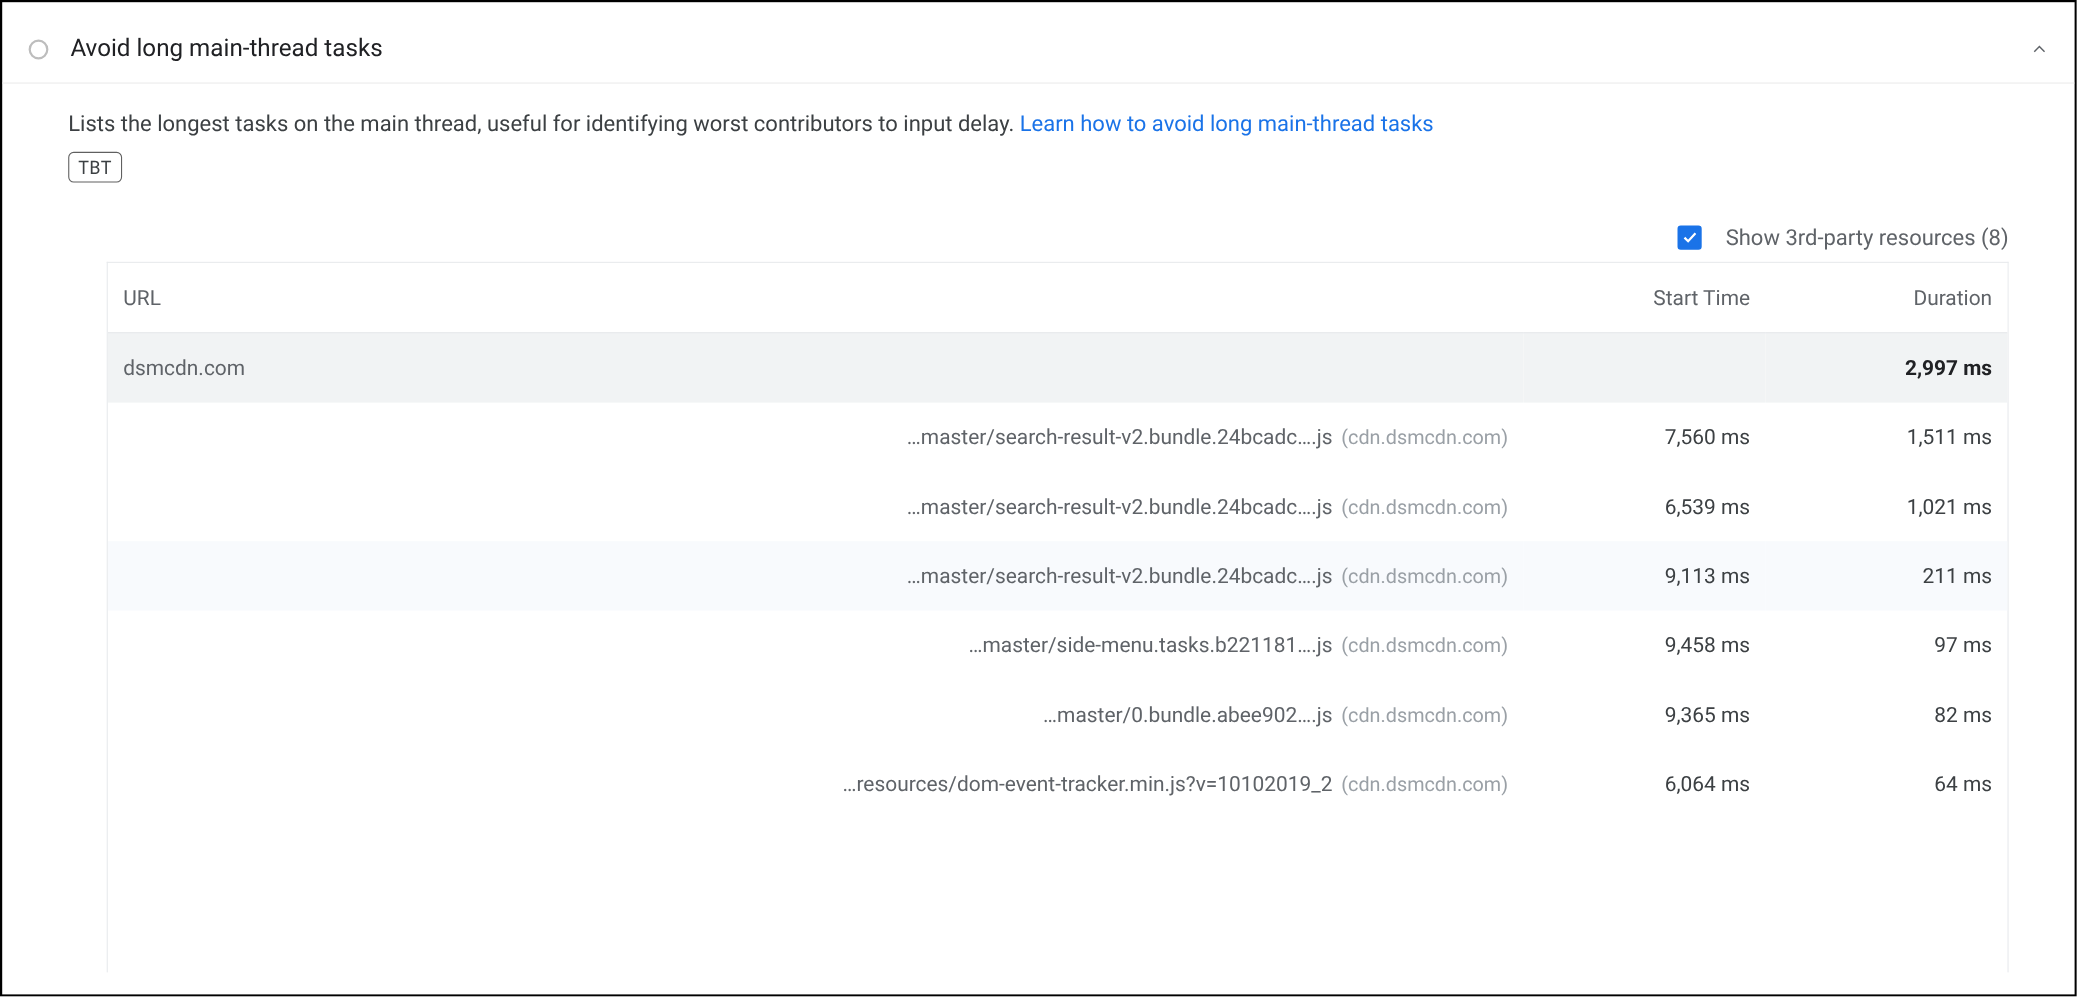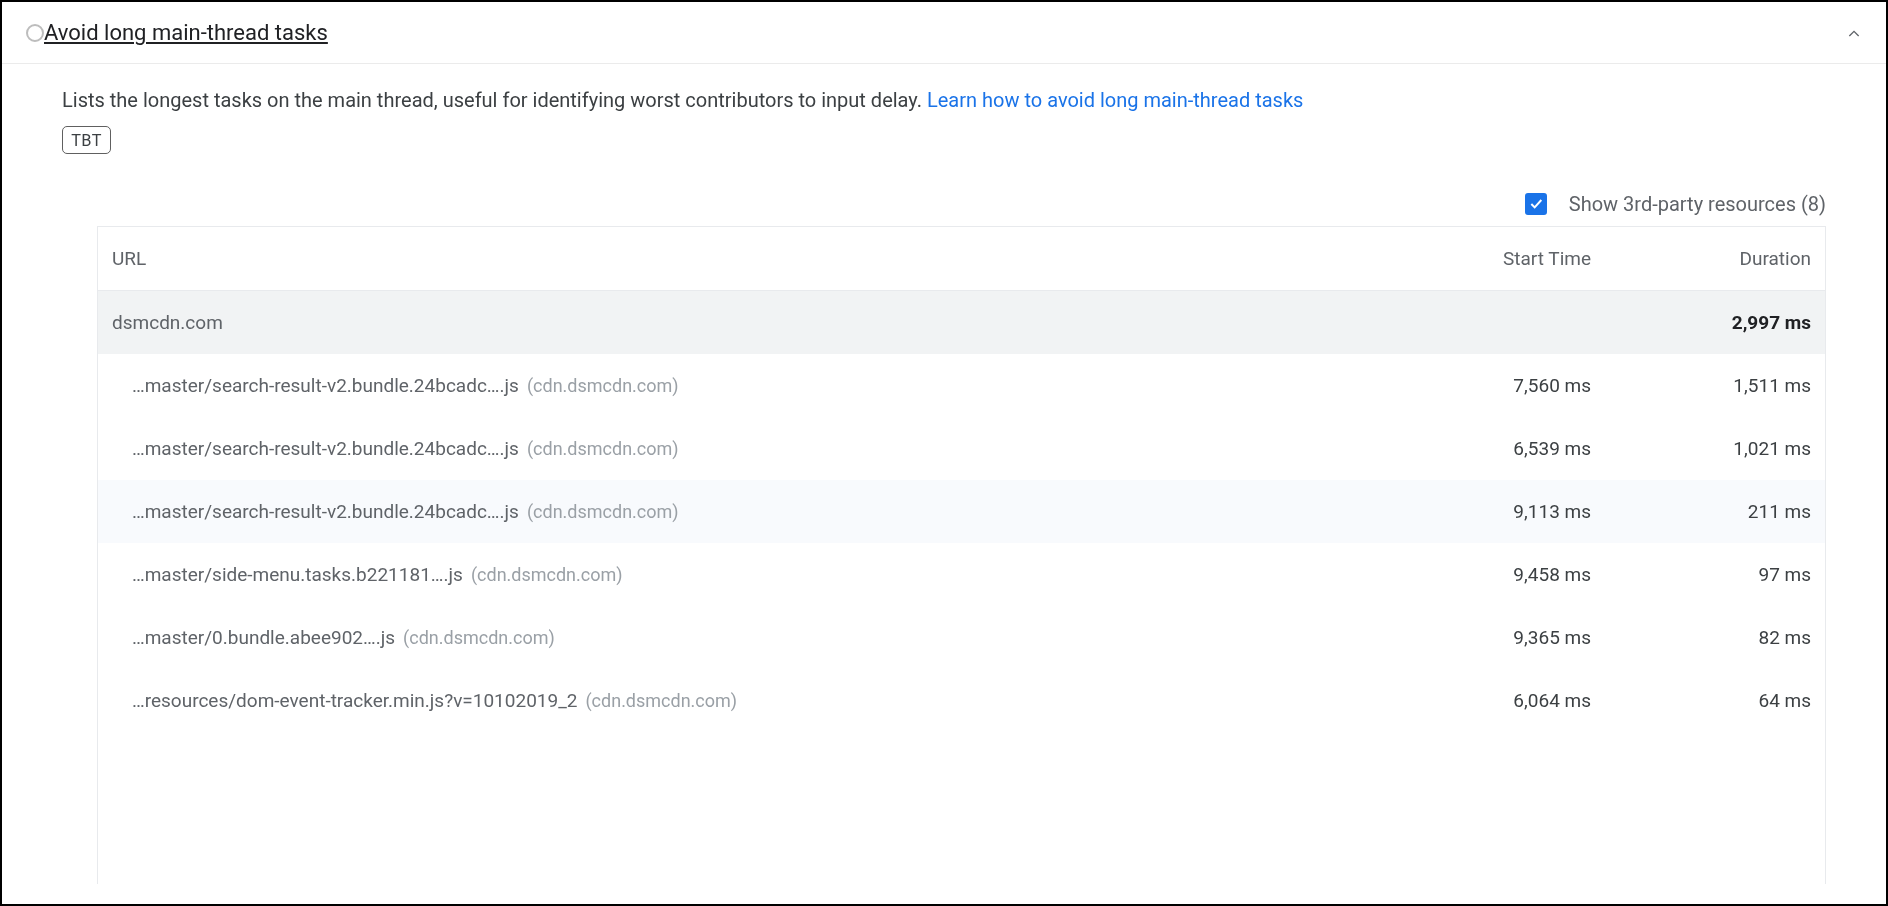--- a/index.html
+++ b/index.html
@@ -18,23 +18,23 @@
       border: 2px solid #000;
       width: 1888px;
       height: 906px;
       display: flex;
       flex-direction: column;
       overflow: hidden;
     }
     .panel-header {
       display: flex;
       align-items: center;
-      padding: 18px 24px 18px 24px;
+      padding: 30px 24px 18px 24px;
       border-bottom: 1px solid #ebebeb;
-      text-decoration: underline;
+      gap: 20px;
     }
     .status-circle {
       width: 18px;
       height: 18px;
       border: 2px solid #bdbdbd;
       border-radius: 50%;
       flex-shrink: 0;
     }
     .panel-title {
       font-size: 22px;
@@ -154,20 +154,21 @@
       font-weight: 700;
       color: #202124;
     }
     tr.data-row:nth-of-type(even-of-data) td { background:#fafbfc; }
     tr.data-row.alt td { background: #f8fafd; }
     .url-cell {
       padding-left: 34px !important;
       white-space: nowrap;
       overflow: hidden;
       text-overflow: ellipsis;
+      text-align: right;
     }
     .url-path { color: #5f6368; }
     .url-origin {
       color: #9aa0a6;
       margin-left: 8px;
       font-size: 18px;
     }
   </style>
 </head>
 <body>

